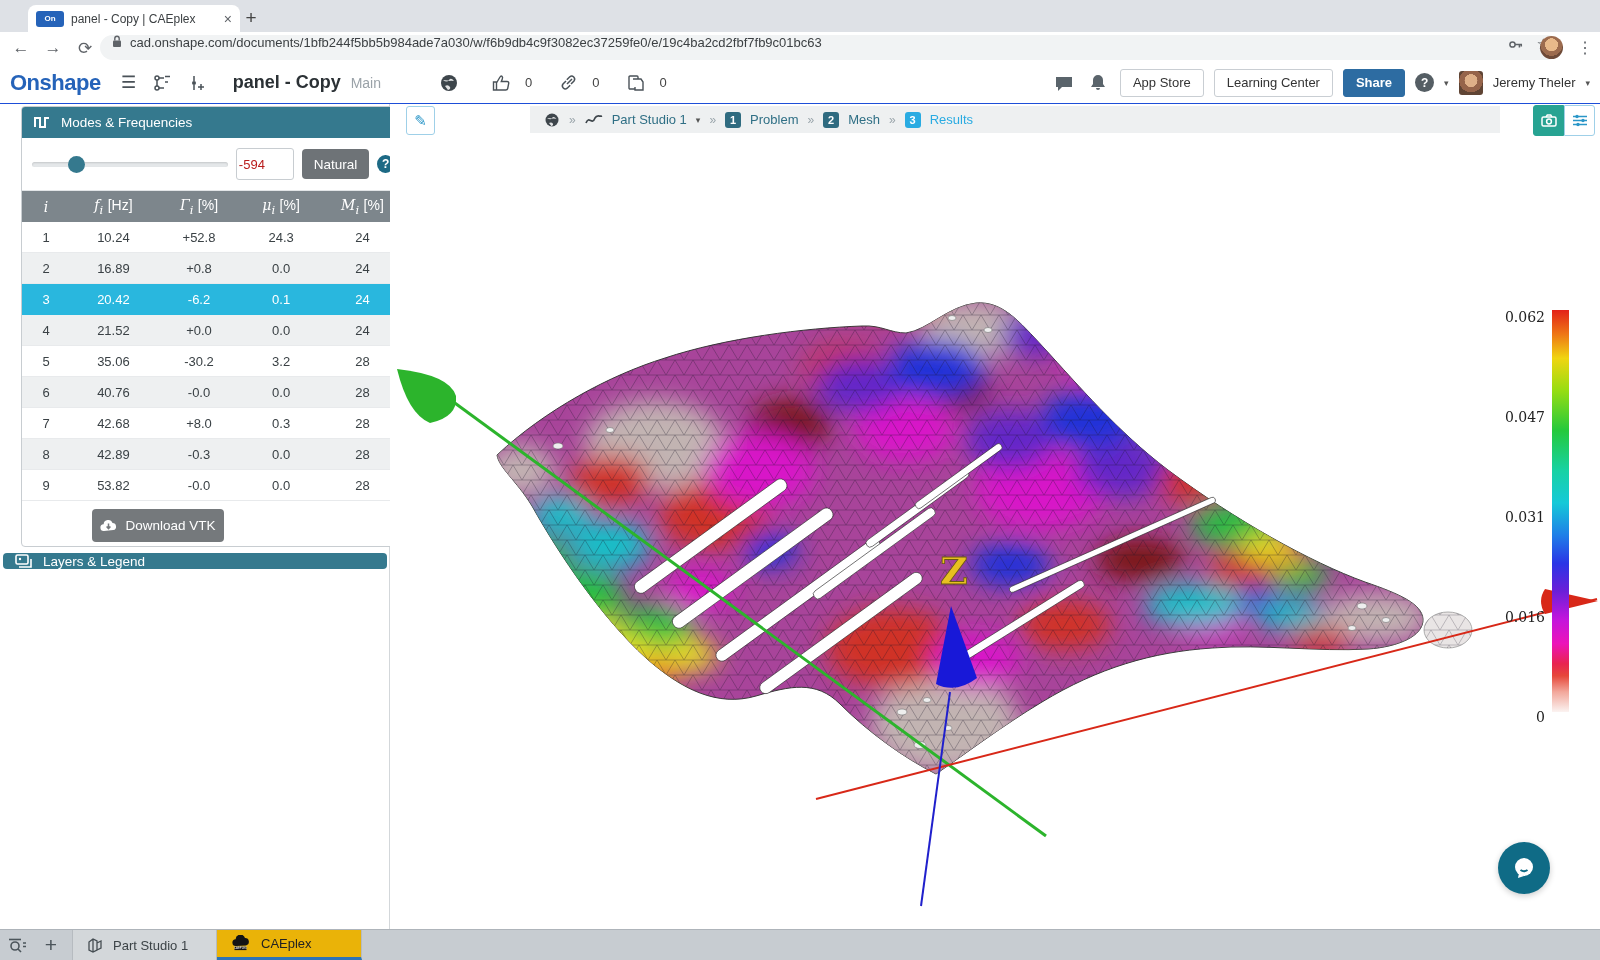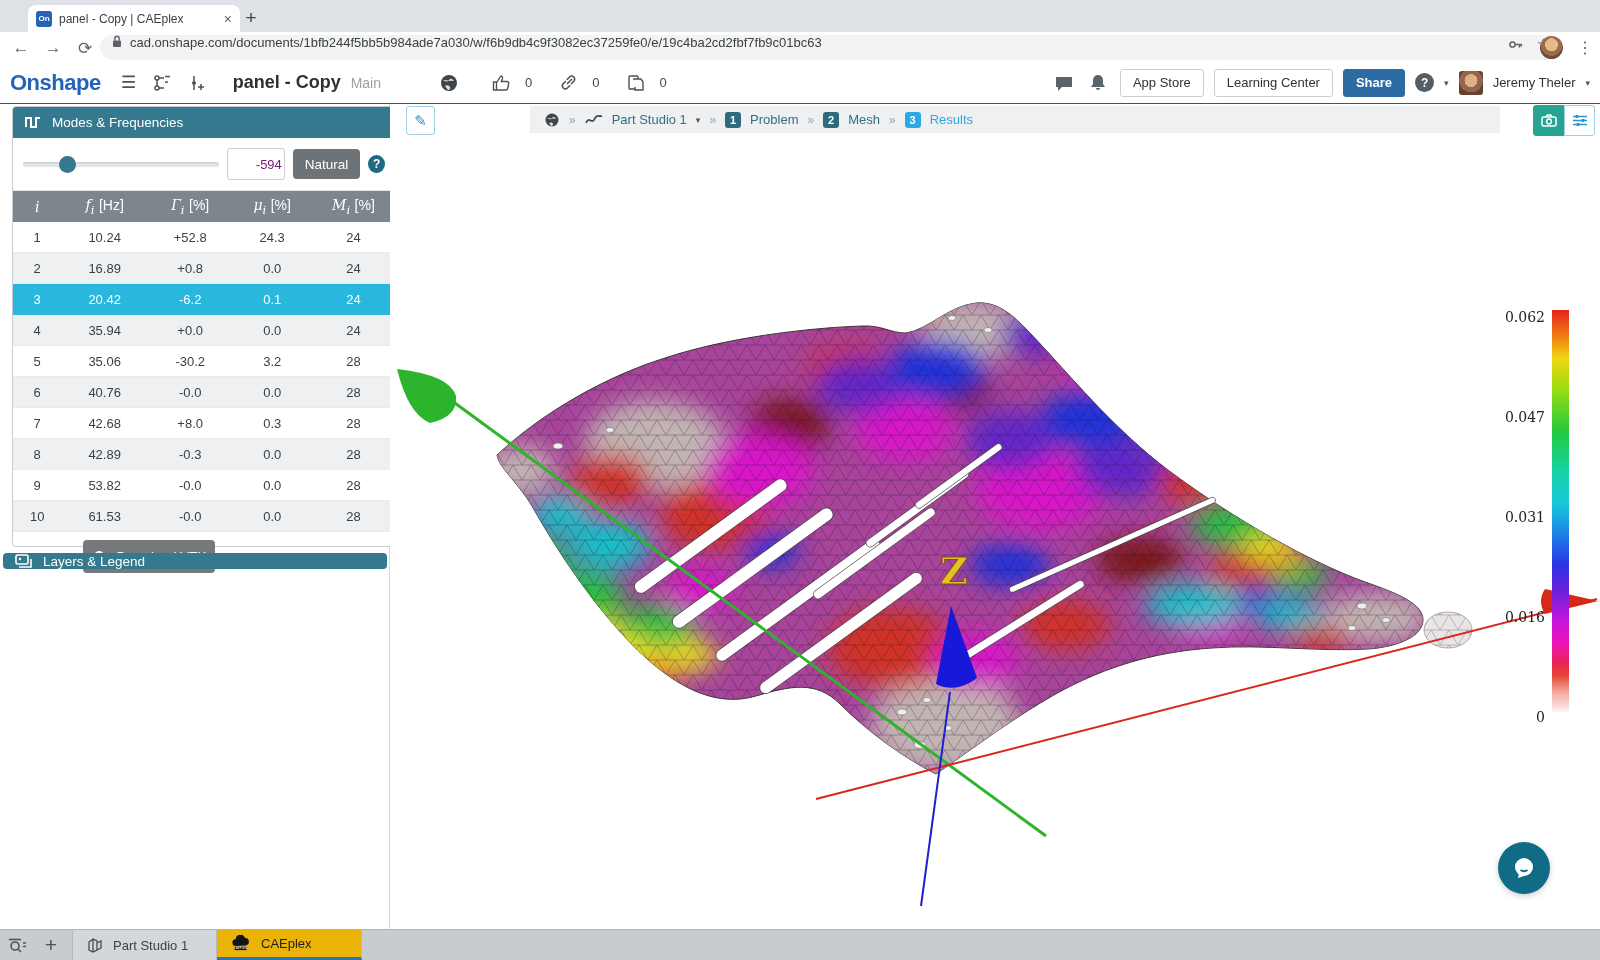--- a/index.html
+++ b/index.html
@@ -3,21 +3,21 @@
 <meta charset="utf-8">
 <style>
   html,body{margin:0;padding:0;background:#e9ebee;}
   #screen{position:relative;width:1600px;height:960px;background:#fff;overflow:hidden;
           font-family:"Liberation Sans",sans-serif;color:#333;}
 
   
   .tabstrip{position:absolute;left:0;top:0;width:1600px;height:32px;background:#dee1e6;}
   .btab{position:absolute;left:28px;top:5px;width:196px;height:27px;background:#fff;
         border-radius:8px 8px 0 0;display:flex;align-items:center;padding:0 8px;gap:7px;}
-  .favicon{width:16px;height:16px;border-radius:3px;background:var(--onshape);color:#fff;
+  .favicon{width:28px;height:16px;border-radius:3px;background:var(--onshape);color:#fff;
            font-size:8px;font-weight:bold;display:flex;align-items:center;justify-content:center;}
   .btab-title{font-size:12px;color:#3c4043;white-space:nowrap;overflow:hidden;flex:1;}
   .btab-close{color:#5f6368;font-size:14px;line-height:14px;}
   .newtab{position:absolute;left:238px;top:5px;width:26px;height:26px;color:#444;font-size:19px;
           display:flex;align-items:center;justify-content:center;}
   .urlbar{position:absolute;left:0;top:32px;width:1600px;height:30px;background:#fff;}
   .navbtn{position:absolute;top:3px;width:26px;height:26px;color:#5f6368;font-size:17px;
           display:flex;align-items:center;justify-content:center;}
   .omnibox{position:absolute;left:100px;top:3px;width:1436px;height:25px;background:#f1f3f4;
            border-radius:13px;display:flex;align-items:flex-start;padding:0 12px;gap:8px;font-size:13px;color:#3c4043;}
@@ -41,32 +41,32 @@
   .qcircle{width:19px;height:19px;border-radius:50%;background:#555e64;color:#fff;font-size:12px;
            font-weight:bold;display:flex;align-items:center;justify-content:center;}
   .caret{font-size:9px;color:#555;}
   .user-avatar{width:24px;height:24px;border-radius:3px;
            background:radial-gradient(circle at 50% 40%,#dfb088 0 34%,#96644a 35% 62%,#5f4434 63%);}
   .user-name{font-size:13px;color:#333;}
 
   
   .sidebar{position:absolute;left:0;top:104px;width:390px;height:825px;background:#fff;
            border-right:1px solid #d3d7da;box-sizing:border-box;}
-  .panel{position:absolute;left:12px;width:384px;border:1px solid #c8cdd1;border-radius:4px;background:#fff;box-sizing:border-box;}
+  .panel{position:absolute;left:21px;width:384px;border:1px solid #c8cdd1;border-radius:4px;background:#fff;box-sizing:border-box;}
   .panel-head{height:31px;background:var(--teal);color:#fff;display:flex;align-items:center;gap:11px;
               padding:0 12px;font-size:13.5px;border-radius:3px 3px 0 0;}
   .panel-head svg{flex:none;}
   .modes-panel{top:2px;height:441px;}
   .layers-head{position:absolute;left:3px;top:449px;width:384px;height:16px;background:var(--teal);color:#fff;
                border-radius:4px;display:flex;align-items:center;gap:11px;padding:0 12px;font-size:13.5px;box-sizing:border-box;}
   .slider-row{height:52px;display:flex;align-items:center;padding:0 10px;gap:8px;border-bottom:1px solid #e2e5e7;}
   .track{position:relative;width:212px;height:5px;border-radius:3px;background:#e4e7e9;box-shadow:inset 0 1px 2px #0002;}
   .knob{position:absolute;left:36px;top:-6px;width:17px;height:17px;border-radius:50%;background:var(--teal);}
-  .freq-input{width:52px;height:28px;border:1px solid #c8cdd1;border-radius:3px;color:#701a75;
-              font-size:13px;text-align:right;font-family:"Liberation Sans",sans-serif;}
+  .freq-input{width:52px;height:28px;border:1px solid #c8cdd1;border-radius:3px;color:#b91c1c;
+              font-size:13px;text-align:left;font-family:"Liberation Sans",sans-serif;}
   .btn-natural{height:30px;padding:0 12px;background:var(--btn-gray);color:#fff;border:none;border-radius:4px;font-size:13.5px;}
   .help{width:18px;height:18px;border-radius:50%;background:#1d6a85;color:#fff;font-size:12px;font-weight:bold;
         display:flex;align-items:center;justify-content:center;}
   table.modes{width:100%;border-collapse:collapse;font-size:13px;}
   table.modes th{height:29px;background:var(--thead);color:#fff;font-weight:normal;
         font-family:"DejaVu Serif",serif;font-style:italic;font-size:14px;}
   table.modes th .unit{font-style:normal;font-family:Liberation Sans, sans-serif;font-size:14px;}
   table.modes td{height:28px;text-align:center;color:#3a4145;border-bottom:1px solid #e8eaec;}
   table.modes tr.even td{background:#eef0f1;}
   table.modes tr.sel td{background:var(--selected);color:#fff;border-bottom-color:var(--selected);}
@@ -246,21 +246,21 @@
             </tr>
           <tr class="sel">
               <td>3</td>
               <td>20.42</td>
               <td>-6.2</td>
               <td>0.1</td>
               <td>24</td>
             </tr>
           <tr class="even">
               <td>4</td>
-              <td>35.94</td>
+              <td>21.52</td>
               <td>+0.0</td>
               <td>0.0</td>
               <td>24</td>
             </tr>
           <tr>
               <td>5</td>
               <td>35.06</td>
               <td>-30.2</td>
               <td>3.2</td>
               <td>28</td>
@@ -282,27 +282,20 @@
           <tr class="even">
               <td>8</td>
               <td>42.89</td>
               <td>-0.3</td>
               <td>0.0</td>
               <td>28</td>
             </tr>
           <tr>
               <td>9</td>
               <td>53.82</td>
-              <td>-0.0</td>
-              <td>0.0</td>
-              <td>28</td>
-            </tr>
-          <tr class="even">
-              <td>10</td>
-              <td>61.53</td>
               <td>-0.0</td>
               <td>0.0</td>
               <td>28</td>
             </tr>
         </tbody>
       </table>
       <div class="vtk-row">
         <button class="btn-vtk">
           <svg width="17" height="13" viewBox="0 0 17 13">
             <path d="M4 12 a3.4 3.4 0 0 1 -.4-6.8 A4.6 4.6 0 0 1 12.5 4 a3.6 3.6 0 0 1 .8 7.1 z" fill="#fff"></path>

